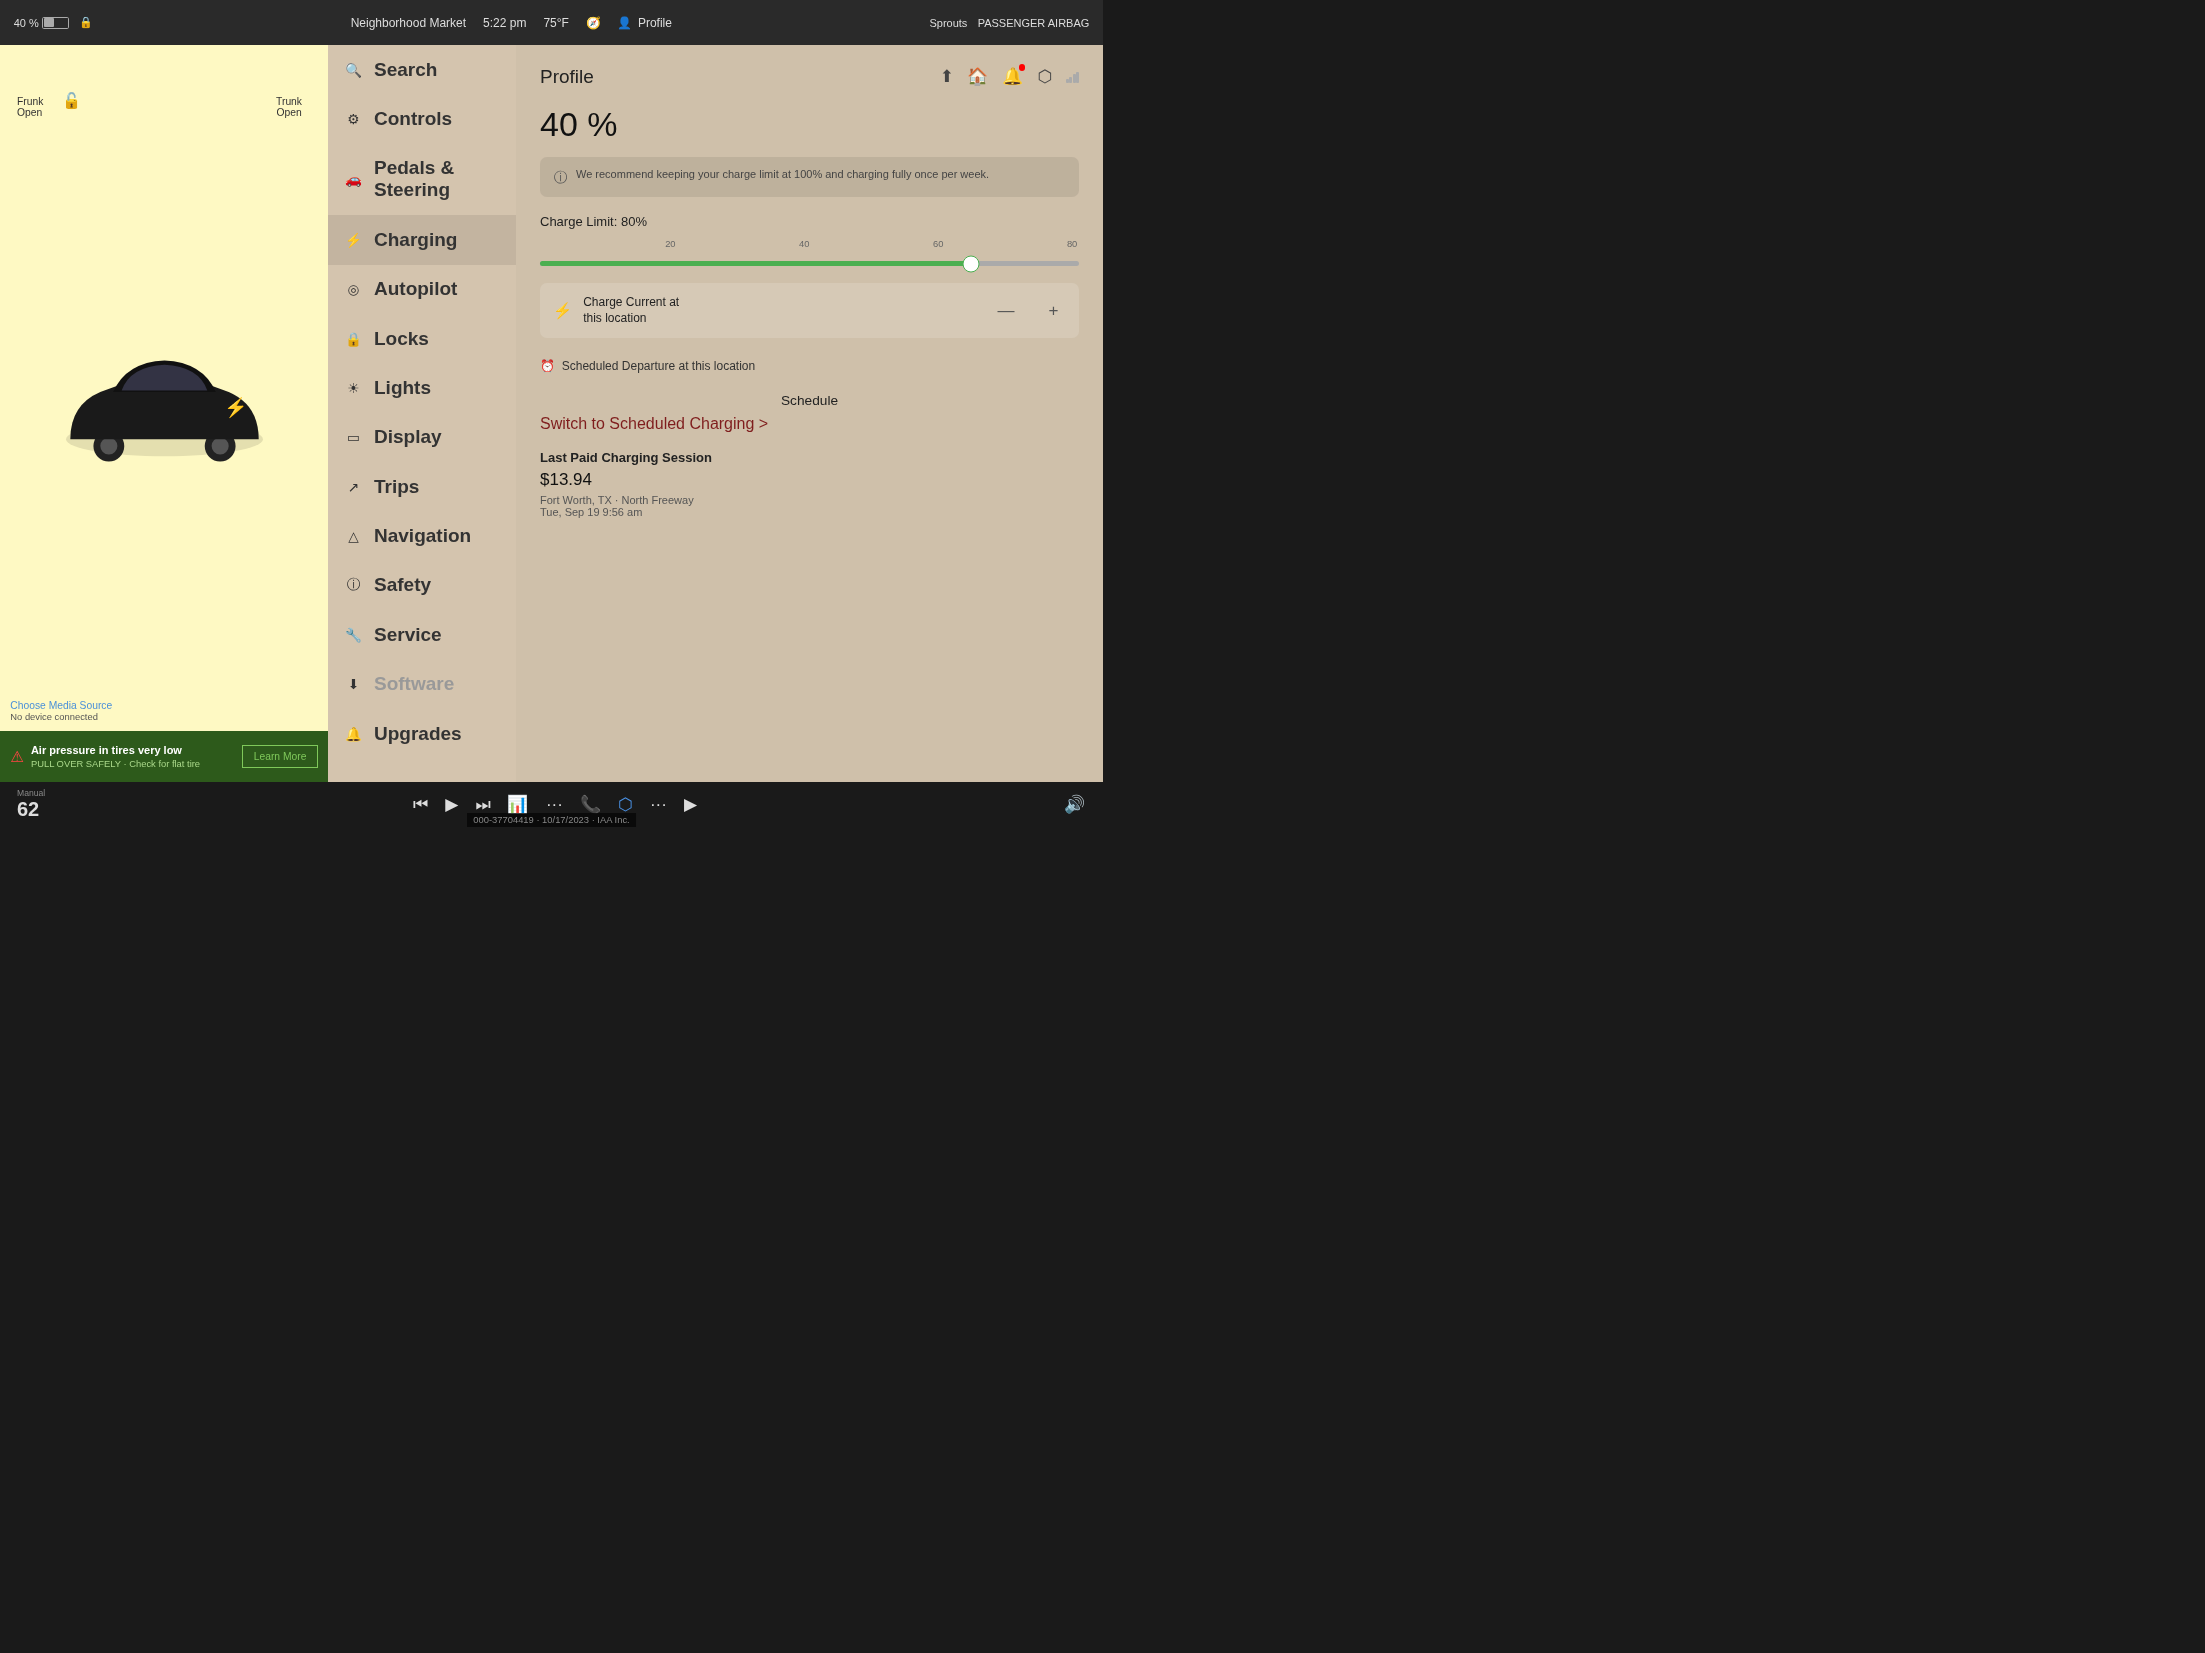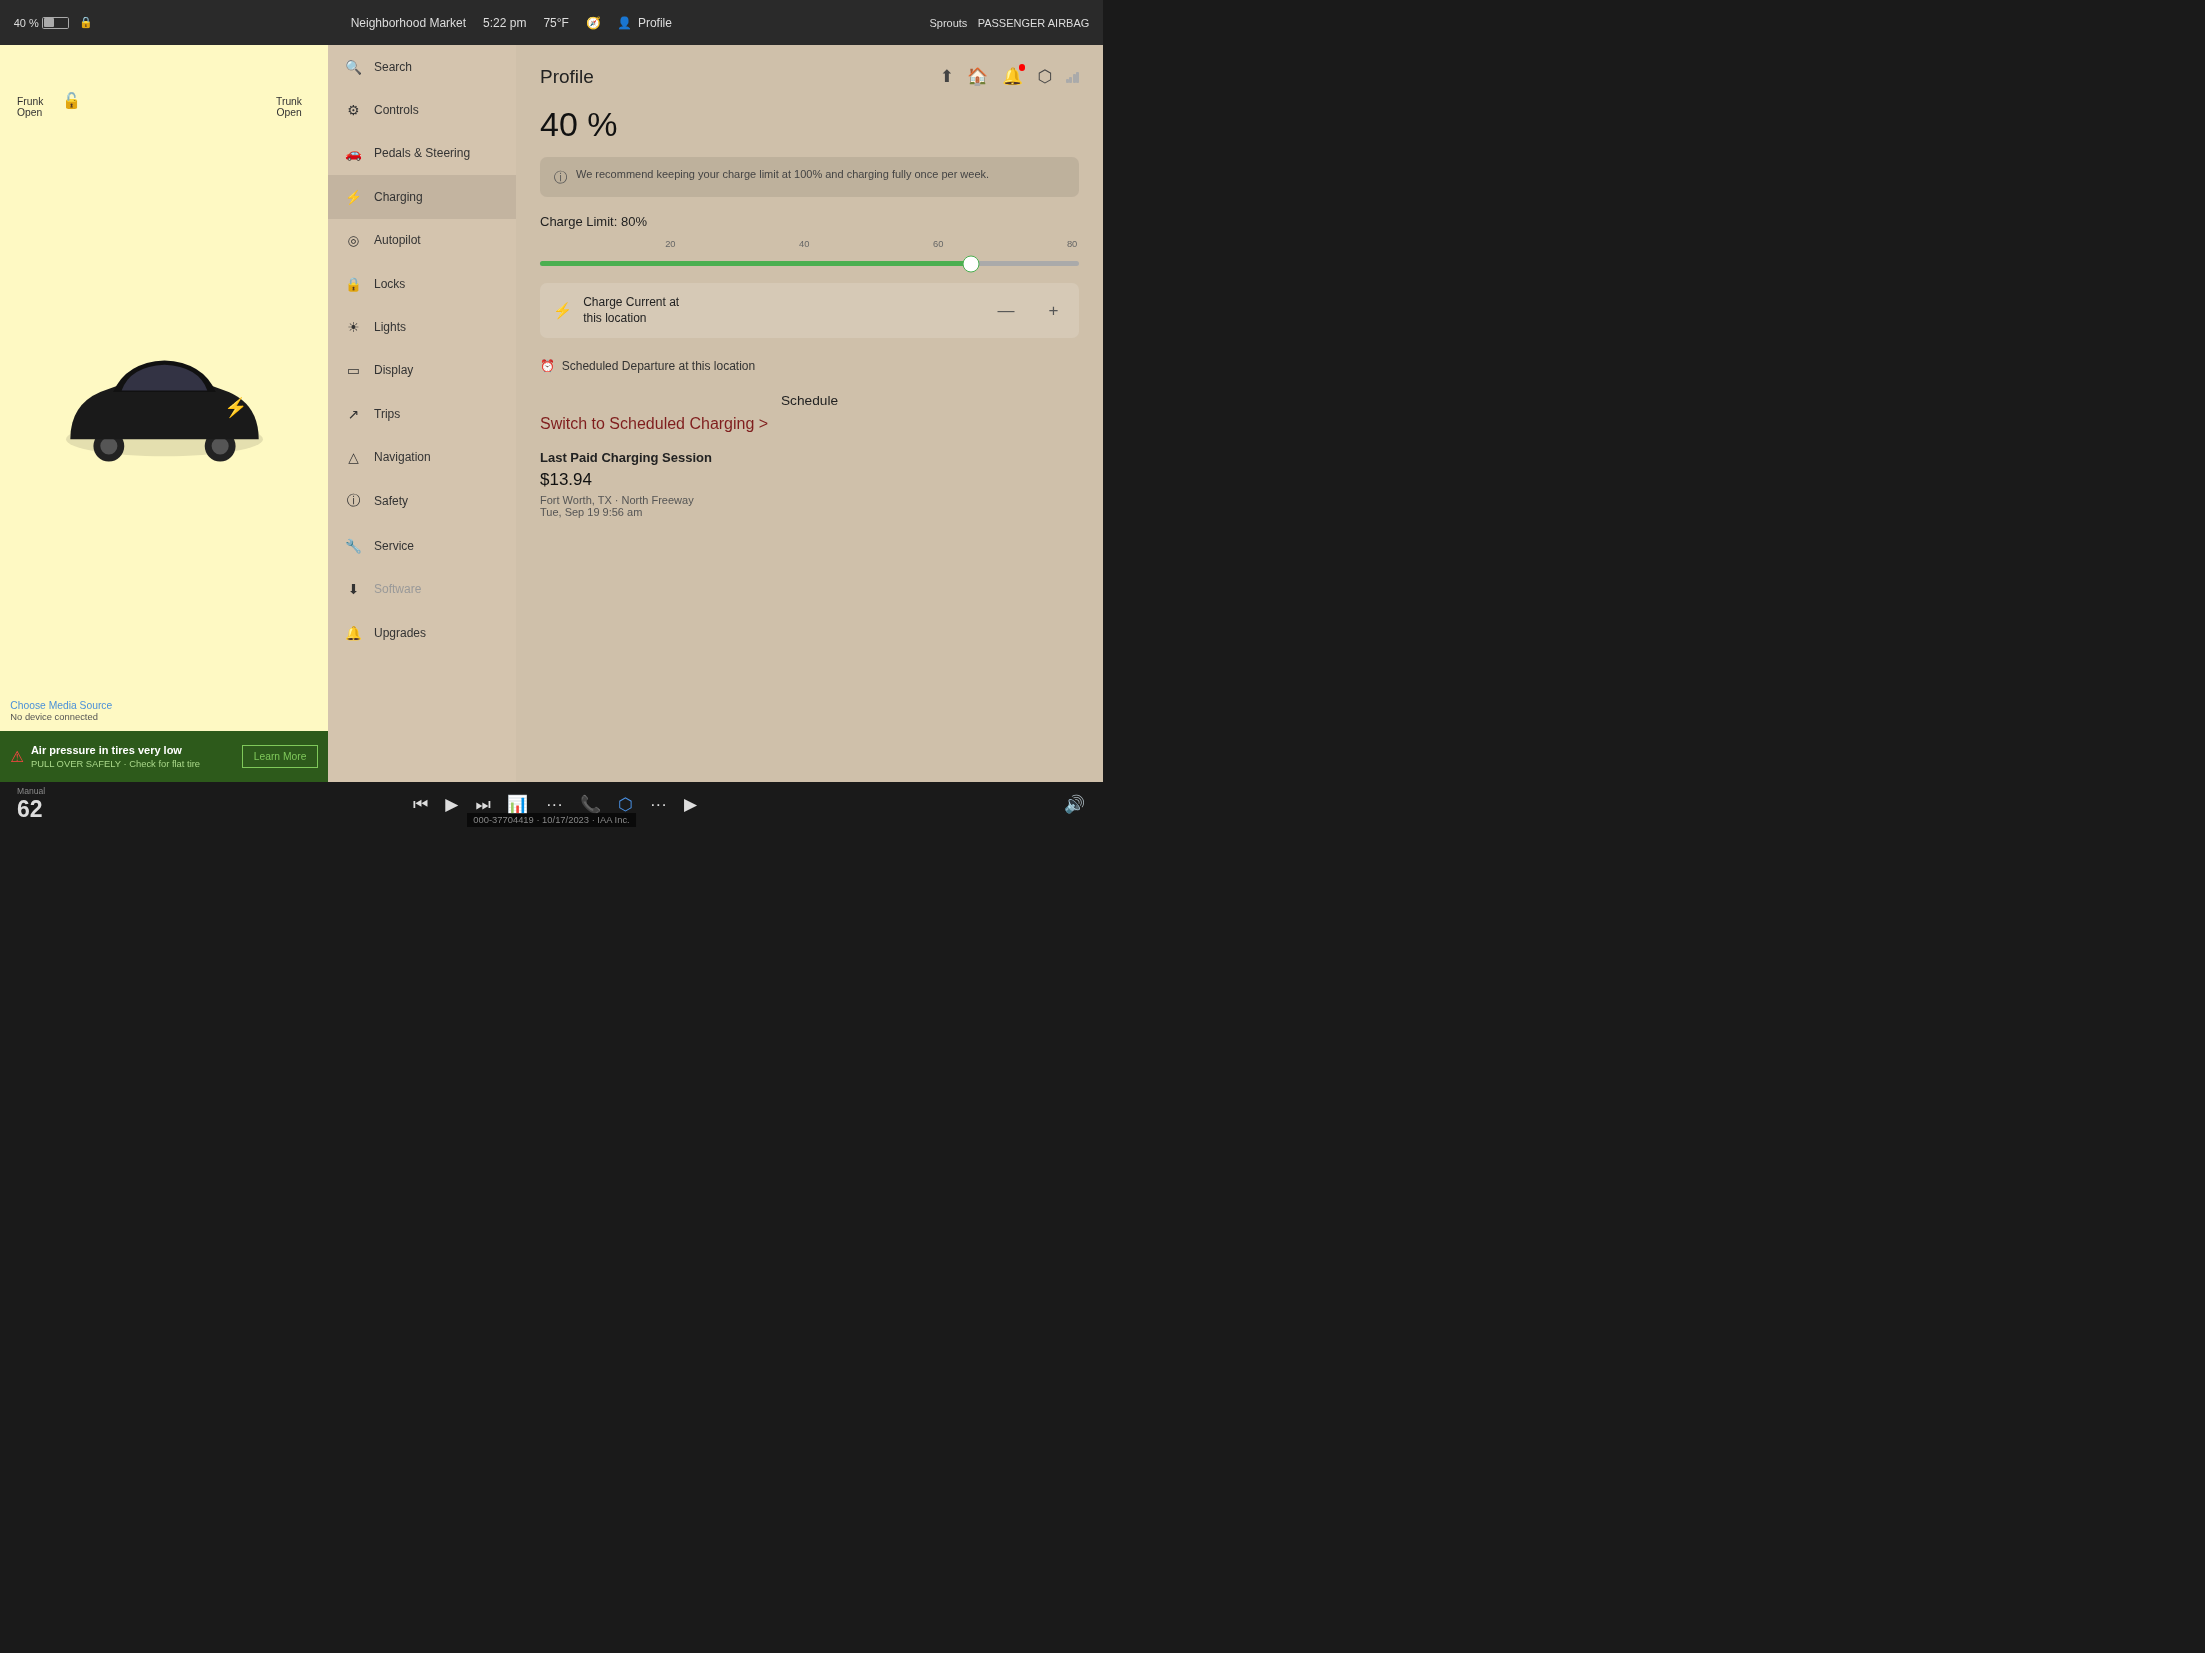--- a/index.html
+++ b/index.html
@@ -209,21 +209,22 @@
       background: rgba(0,0,0,0.08);
       font-weight: 500;
     }
     .nav-icon {
       font-size: 13.7px;
       width: 17px;
       text-align: center;
       flex-shrink: 0;
     }
     .nav-label {
-      font-size: 12px;
+      font-size: 19px;
+      font-weight: bold;
     }
     .nav-label.dimmed {
       color: #999;
     }
 
     
     .charging-panel {
       flex: 1;
       background: #cfc0aa;
       padding: 20.5px 24px;
@@ -702,21 +703,21 @@
     <div class="last-charging-location">
       <span>Fort Worth, TX · North Freeway</span><br>
       <span>Tue, Sep 19 9:56 am</span>
     </div>
   </div>
 </div>
 
 <div class="taskbar">
   <div class="taskbar-left">
     <div style="font-size:8.6px;color:#888;">Manual</div>
-    <div style="font-size:23px;font-weight:bold;color:#ddd;">62</div>
+    <div style="font-size:20px;font-weight:bold;color:#ddd;">62</div>
   </div>
   <div class="taskbar-center">
     <span class="taskbar-icon">⏮</span>
     <span class="taskbar-icon">▶</span>
     <span class="taskbar-icon">⏭</span>
     <span class="taskbar-icon orange">📊</span>
     <span class="taskbar-icon">···</span>
     <span class="taskbar-icon red">📞</span>
     <span class="taskbar-icon blue">⬡</span>
     <span class="taskbar-icon">···</span>

